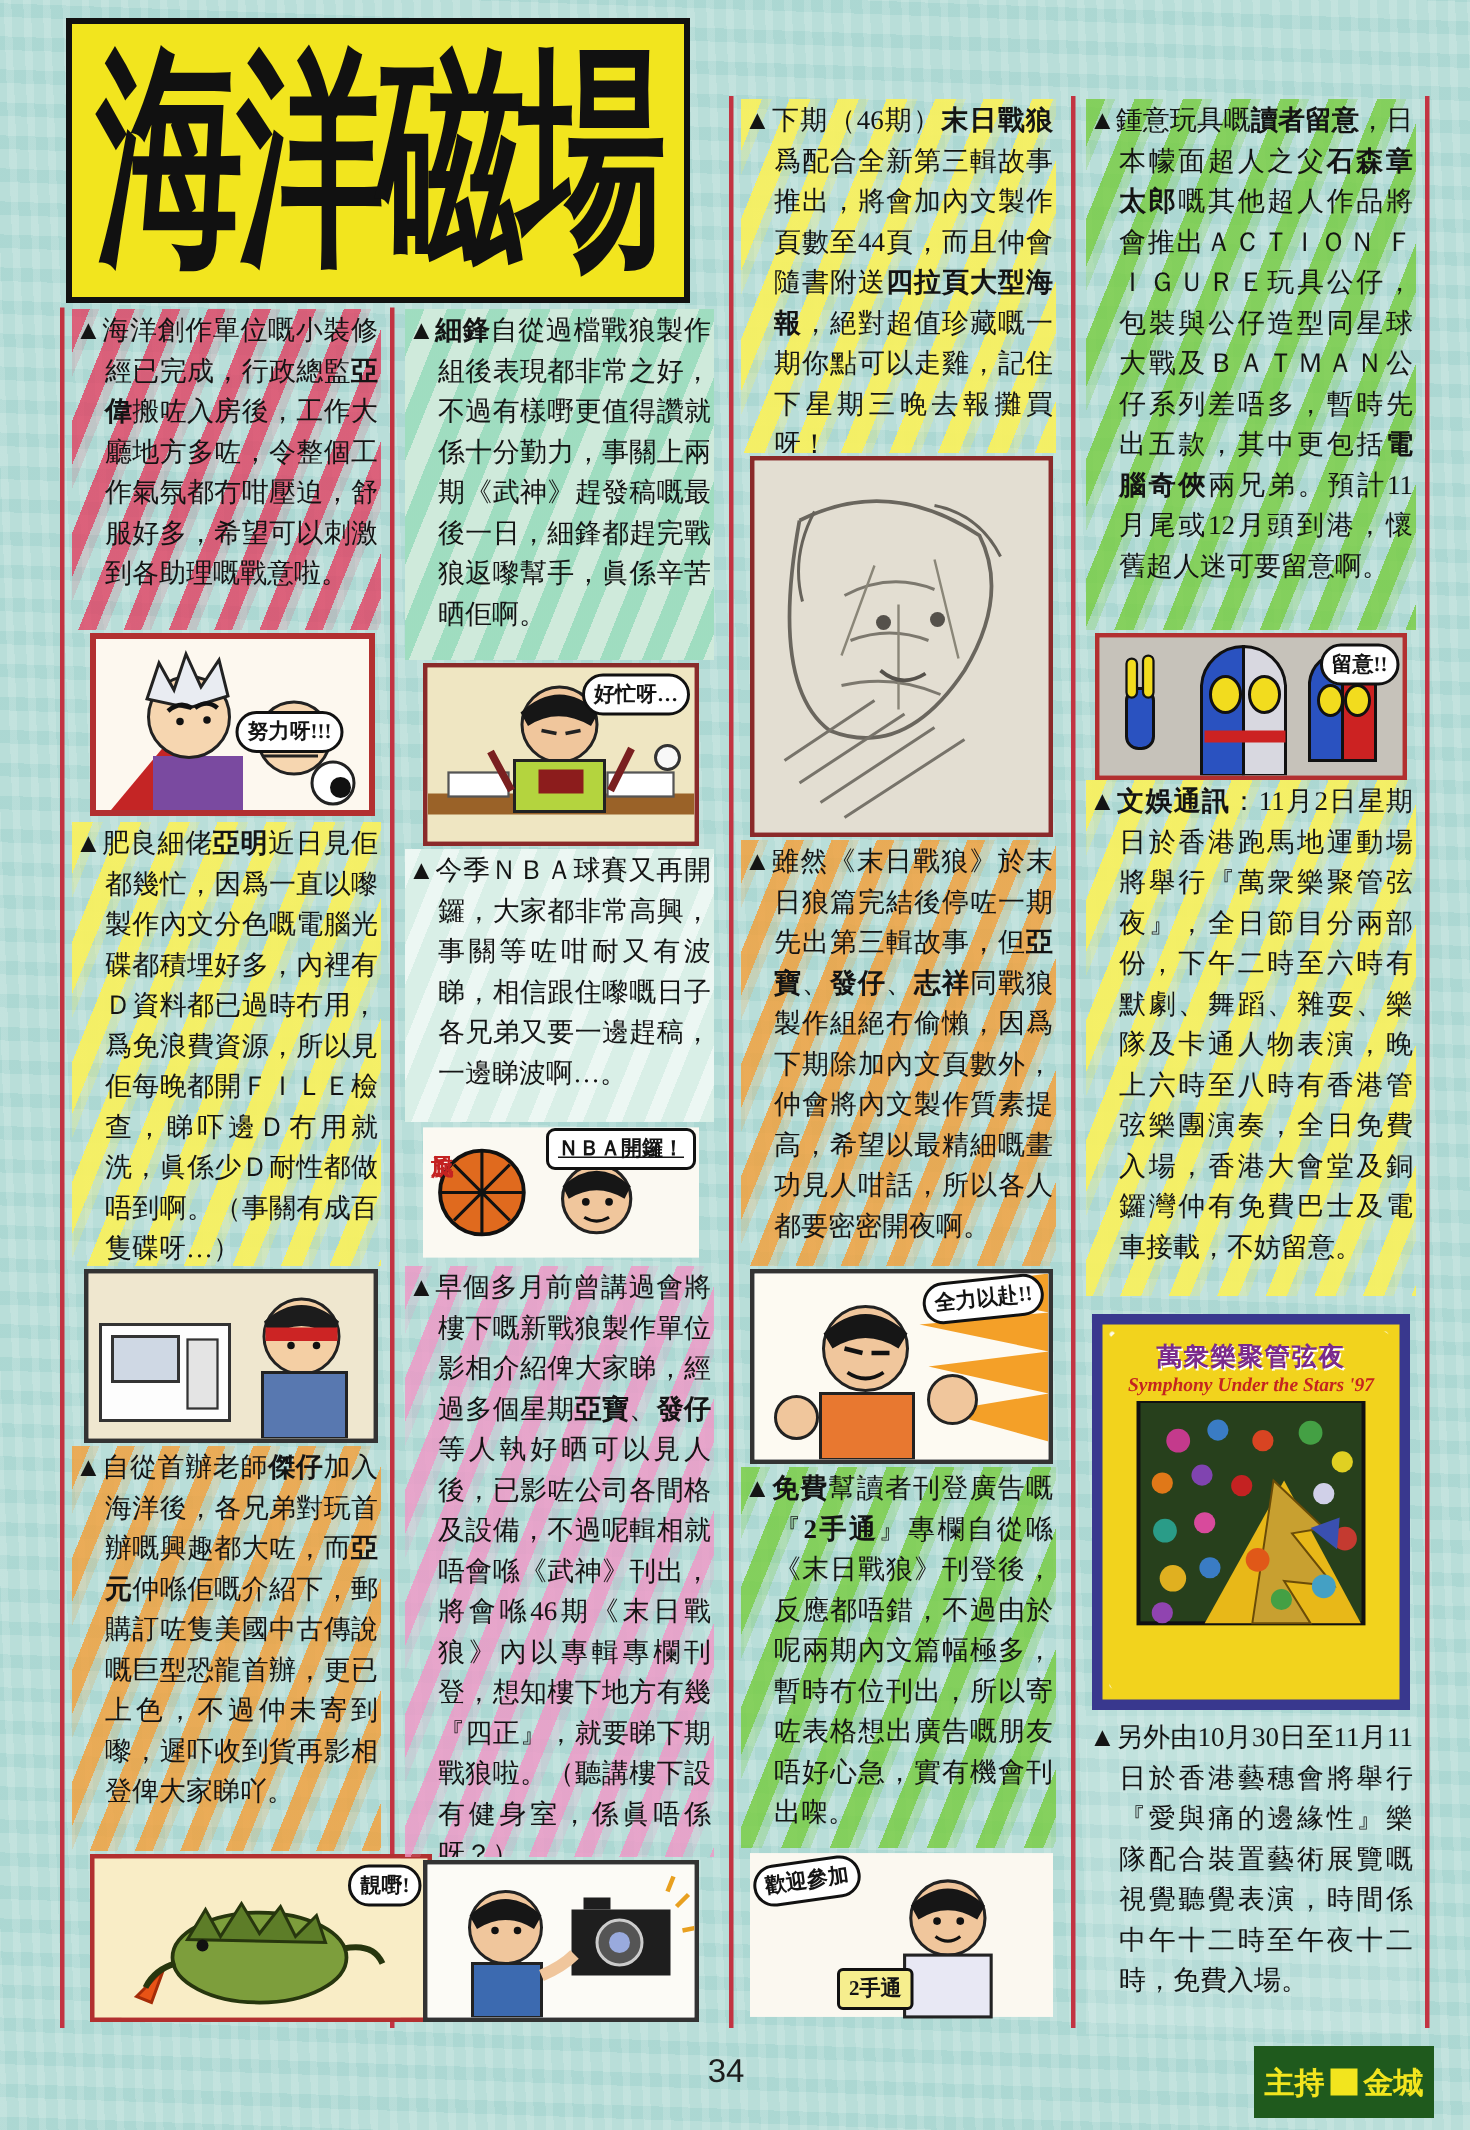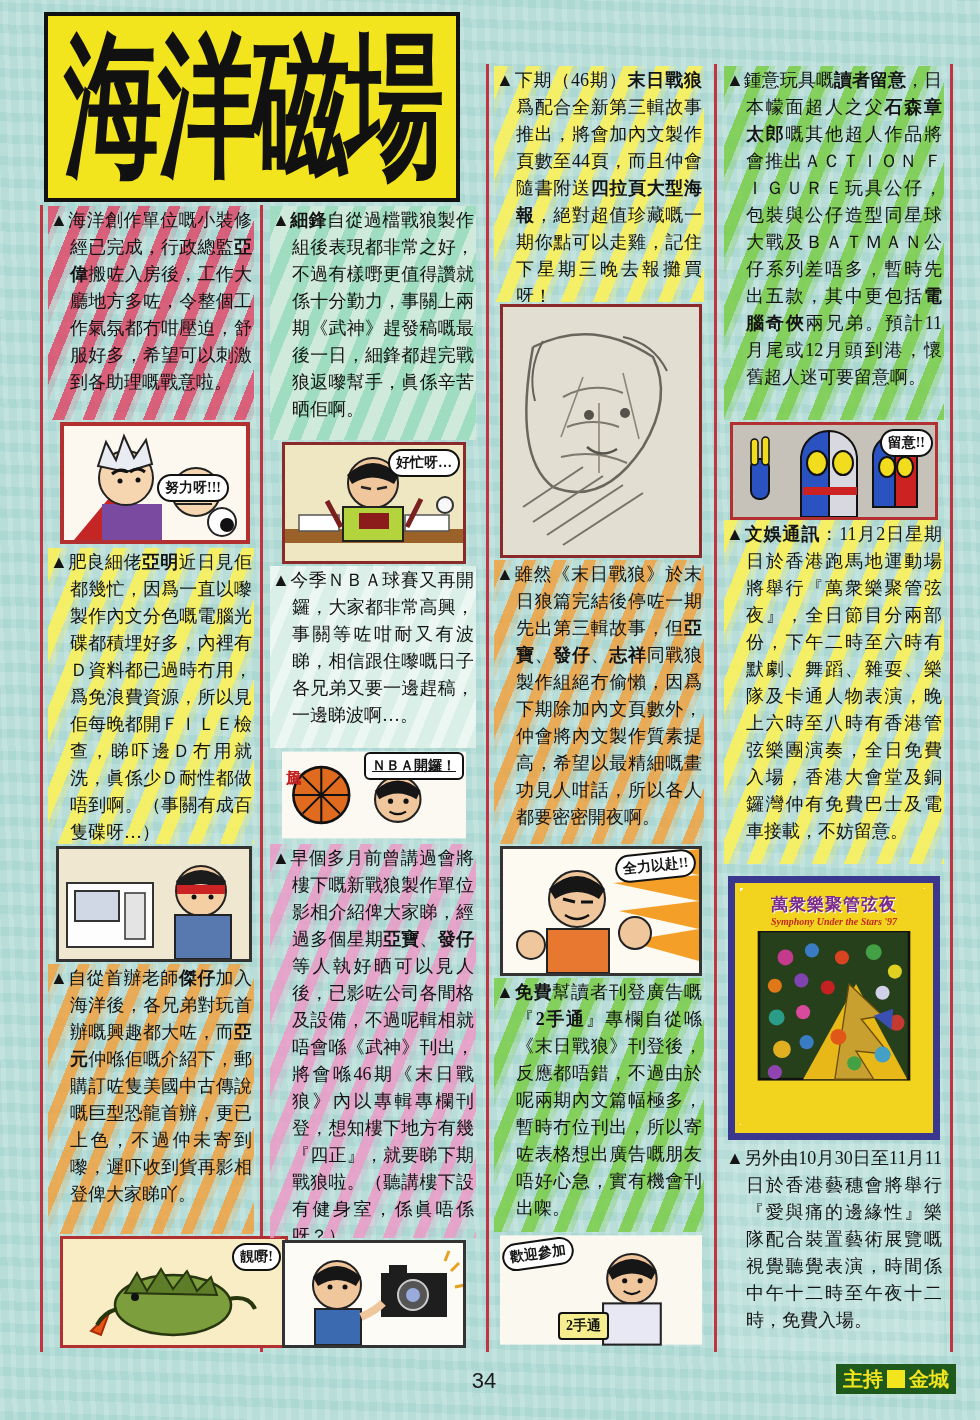--- a/index.html
+++ b/index.html
@@ -41,37 +41,37 @@
   .panel svg{display:block; width:100%; height:100%;}
   .bubble{
     position:absolute; background:#fff; border:2px solid #111; border-radius:14px;
     font-size:14px; font-weight:bold; padding:3px 6px; white-space:nowrap;
     font-family:"Liberation Serif","DejaVu Serif",serif;
   }
   .vtext{writing-mode:vertical-rl; text-orientation:upright;}
   .pagenum{position:absolute; left:462px; top:1368px; width:44px; text-align:center;
     font-size:22px; color:#1c1c1c; font-family:"Liberation Sans",sans-serif;}
   .host-badge{
-    position:absolute; left:836px; top:1364px; height:30px; padding:0 7px;
+    position:absolute; left:836px; top:1364px; height:48px; padding:0 7px;
     background:#1f5a1d; display:flex; align-items:center; gap:4px;
     font-size:20px; font-weight:bold; color:#f2e51e;
   }
   .host-badge .sq{width:18px; height:18px; background:#f2e51e; display:inline-block;}
   .poster{
     position:absolute; left:728px; top:876px; width:212px; height:264px;
     box-sizing:border-box; border:7px solid #39388e;
     background:
       radial-gradient(circle, rgba(255,255,255,.9) 1.5px, rgba(0,0,0,0) 2px) 0 0/13px 13px,
       #f2d31d;
     padding:4px; overflow:hidden;
   }
   .poster-inner{width:100%; height:100%; background:#f2d31d; border-radius:10px; position:relative; overflow:hidden;}
   .poster-zh{margin:6px 4px 0; text-align:center; font-weight:900; font-size:17px; color:#7a2a8c;
     letter-spacing:1px; text-shadow:1px 1px 0 #fff;}
-  .poster-en{margin:0 2px; text-align:center; font-style:italic; font-weight:bold; font-size:10px; color:#c42520; line-height:1.1;}
+  .poster-en{margin:0 2px; text-align:center; font-style:italic; font-weight:bold; font-size:13px; color:#c42520; line-height:1.1;}
 </style>
 </head>
 <body>
 <div class="page">
 
 <div class="vline" style="left:40px; top:205px; height:1147px;"></div>
 <div class="vline" style="left:260px; top:205px; height:1147px;"></div>
 <div class="vline" style="left:486px; top:64px; height:1288px;"></div>
 <div class="vline" style="left:714px; top:64px; height:1288px;"></div>
 <div class="vline" style="left:950px; top:64px; height:1288px;"></div>

